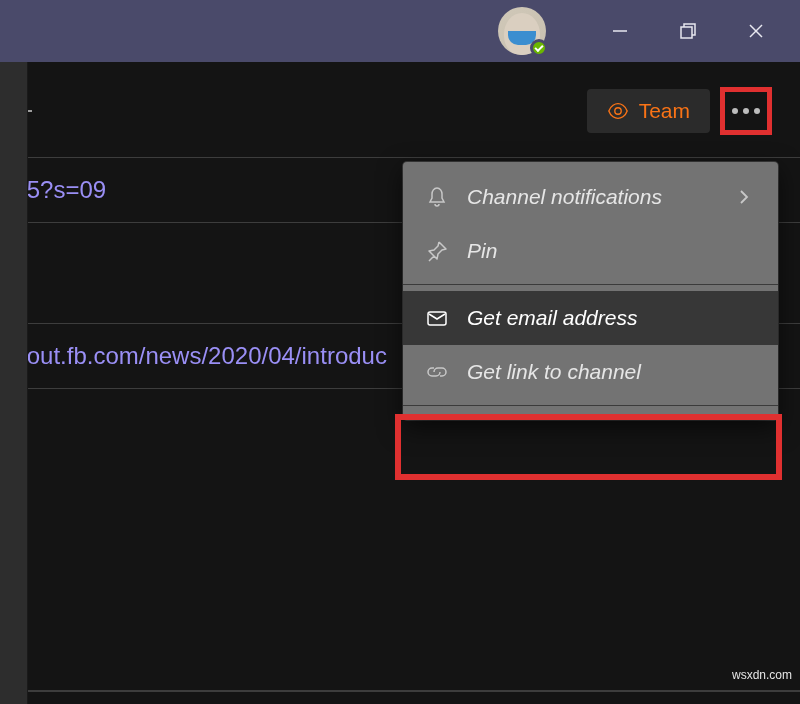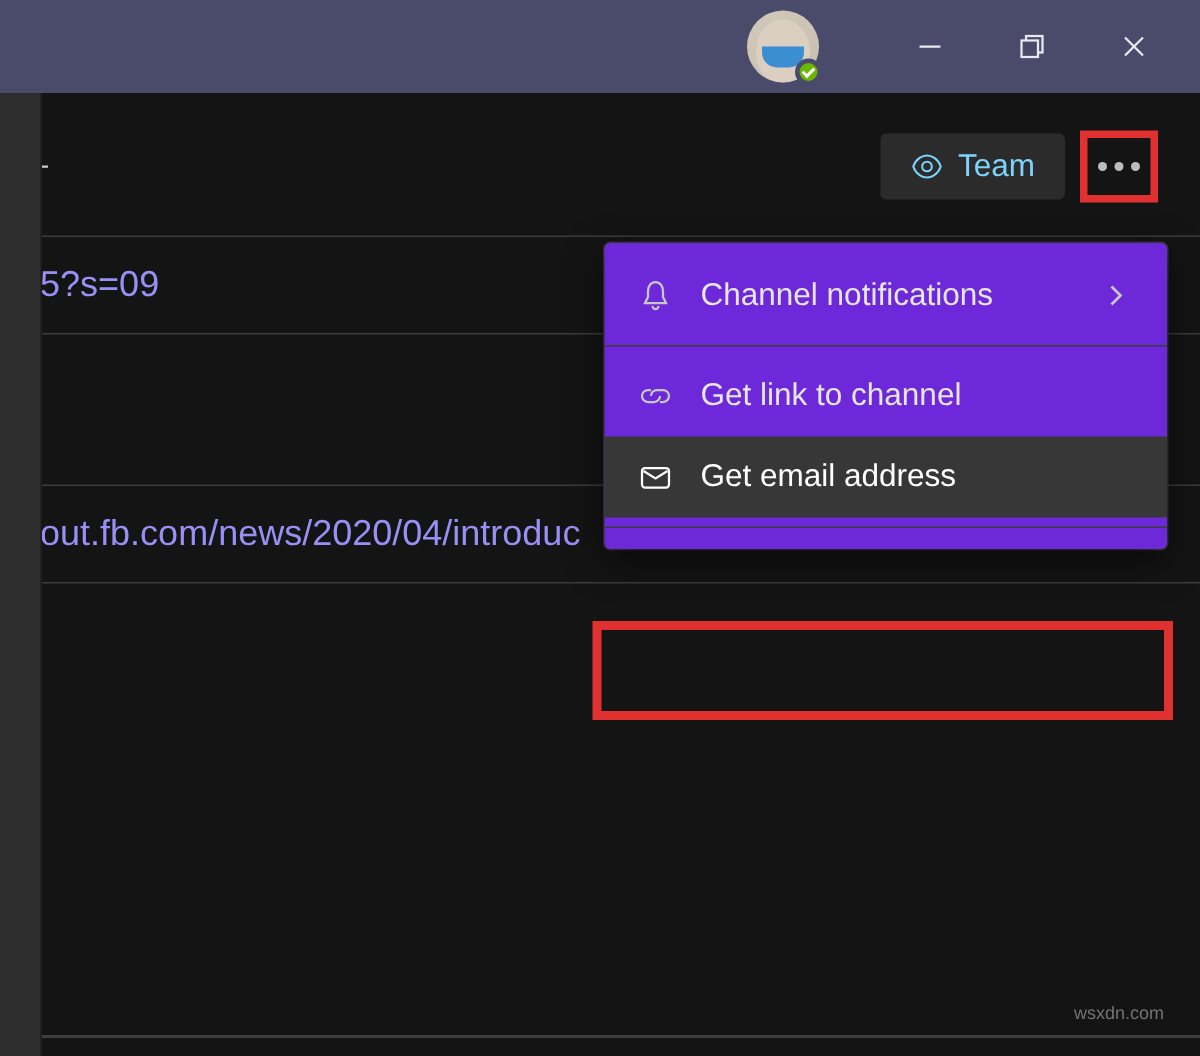--- a/index.html
+++ b/index.html
@@ -71,21 +71,21 @@
     .plus-btn {
       width:44px; height:44px; margin-left:0;
       display:flex; align-items:center; justify-content:center;
       color:#cccccc;
     }
     .tool-right { display:flex; align-items:center; gap:10px; }
     .team-btn {
       background:#2b2b2b; border-radius:4px;
       display:flex; align-items:center; gap:10px;
       padding: 10px 20px;
-      color:#7dd3fc; font-size:21px;
+      color:#f97316; font-size:21px;
     }
     .team-btn svg { width:22px; height:22px; }
     .more-btn {
       width:52px; height:48px;
       display:flex; align-items:center; justify-content:center;
       border: 5px solid #e03030;
     }
     .more-dots { display:flex; gap:5px; }
     .more-dots span { width:6px; height:6px; border-radius:50%; background:#bdbdbd; }
     .message-row {
@@ -93,24 +93,25 @@
       border-bottom:1px solid #3d3d3d;
       padding: 18px 0 18px 0;
       margin-bottom: 30px;
     }
     .link-text {
       color:#9a8ff5; font-size:24px;
     }
     .dropdown {
       position:absolute; top:100px; right:22px;
       width:375px;
-      background:#6d28d9;
+      background:#737373;
       border-radius:4px;
       box-shadow: 0 8px 24px rgba(0,0,0,0.6), 0 0 0 1px #3a3a3a;
       padding: 8px 0;
+      font-style: italic;
     }
     .menu-item {
       display:flex; align-items:center; gap:18px;
       padding: 15px 22px;
       color:#e6e6e6; font-size:21px;
       position:relative;
     }
     .menu-item.hot { background:#373737; color:#ffffff; }
     .menu-item svg, .menu-item .mi-icon { width:24px; height:24px; flex:0 0 24px; color:#c8c8c8; }
     .menu-item.hot svg { color:#fff; }
@@ -125,21 +126,21 @@
     .sharepoint-icon::before{
       content:""; position:absolute; width:16px; height:16px; left:4px; top:1px;
       background:#0f7a6b; border-radius:50%;
     }
     .sharepoint-icon::after{
       content:"S"; position:absolute; left:0; top:7px; width:14px; height:14px;
       background:#0a5c50; color:#fff; font-size:10px; font-weight:bold;
       display:flex; align-items:center; justify-content:center; border-radius:2px;
     }
     .watermark {
-      position:absolute; right:24px; bottom:22px; color:#737373; font-size:12px;
+      position:absolute; right:8px; bottom:22px; color:#e5e5e5; font-size:12px;
     }
     .bottom-line {
       position:absolute; left:0; right:0; bottom:12px; height:2px; background:#3d3d3d;
     }
   </style>
 </head>
 <body>
 
 <div class="titlebar">
   <div class="avatar-wrap">
@@ -205,34 +206,40 @@
   <div class="dropdown">
     <div class="menu-item">
       <svg viewBox="0 0 24 24">
           <path d="M12 3 C9 3 7 6 7 9 L7 13 L5 17 L19 17 L17 13 L17 9 C17 6 15 3 12 3 Z M10 19 A2 2 0 0 0 14 19" fill="none" stroke="currentColor" stroke-width="1.5"></path>
         </svg>
       <span>Channel notifications</span>
       <svg viewBox="0 0 24 24" width="16" height="16" style="margin-left:auto">
           <path d="M9 6 L15 12 L9 18" fill="none" stroke="currentColor" stroke-width="1.8"></path>
         </svg>
     </div>
+    <div class="menu-item">
+      <svg viewBox="0 0 24 24">
+          <path d="M14 3 L21 10 L17 11 L13 15 L12 20 L9 17 L4 22 M9 17 L4 12 L9 11 L13 7 L14 3" fill="none" stroke="currentColor" stroke-width="1.5" stroke-linejoin="round"></path>
+        </svg>
+      <span>Pin</span>
+    </div>
     <div class="divider"></div>
-    <div class="menu-item">
-      <svg viewBox="0 0 24 24">
-          <path d="M9 12 A4 4 0 0 1 13 8 L17 8 A4 4 0 0 1 17 16 L15 16 M15 12 A4 4 0 0 1 11 16 L7 16 A4 4 0 0 1 7 8 L9 8" fill="none" stroke="currentColor" stroke-width="1.5"></path>
-        </svg>
-      <span>Get link to channel</span>
-    </div>
     <div class="menu-item hot">
       <svg viewBox="0 0 24 24">
           <rect x="3" y="6" width="18" height="13" rx="2" fill="none" stroke="currentColor" stroke-width="1.5"></rect>
           <path d="M4 8 L12 13 L20 8" fill="none" stroke="currentColor" stroke-width="1.5"></path>
         </svg>
       <span>Get email address</span>
     </div>
+    <div class="menu-item">
+      <svg viewBox="0 0 24 24">
+          <path d="M9 12 A4 4 0 0 1 13 8 L17 8 A4 4 0 0 1 17 16 L15 16 M15 12 A4 4 0 0 1 11 16 L7 16 A4 4 0 0 1 7 8 L9 8" fill="none" stroke="currentColor" stroke-width="1.5"></path>
+        </svg>
+      <span>Get link to channel</span>
+    </div>
     <div class="divider"></div>
   </div>
 
   <div class="bottom-line"></div>
 </div>
 
 <div class="left-edge"></div>
 
 <div class="highlight-box"></div>
 

